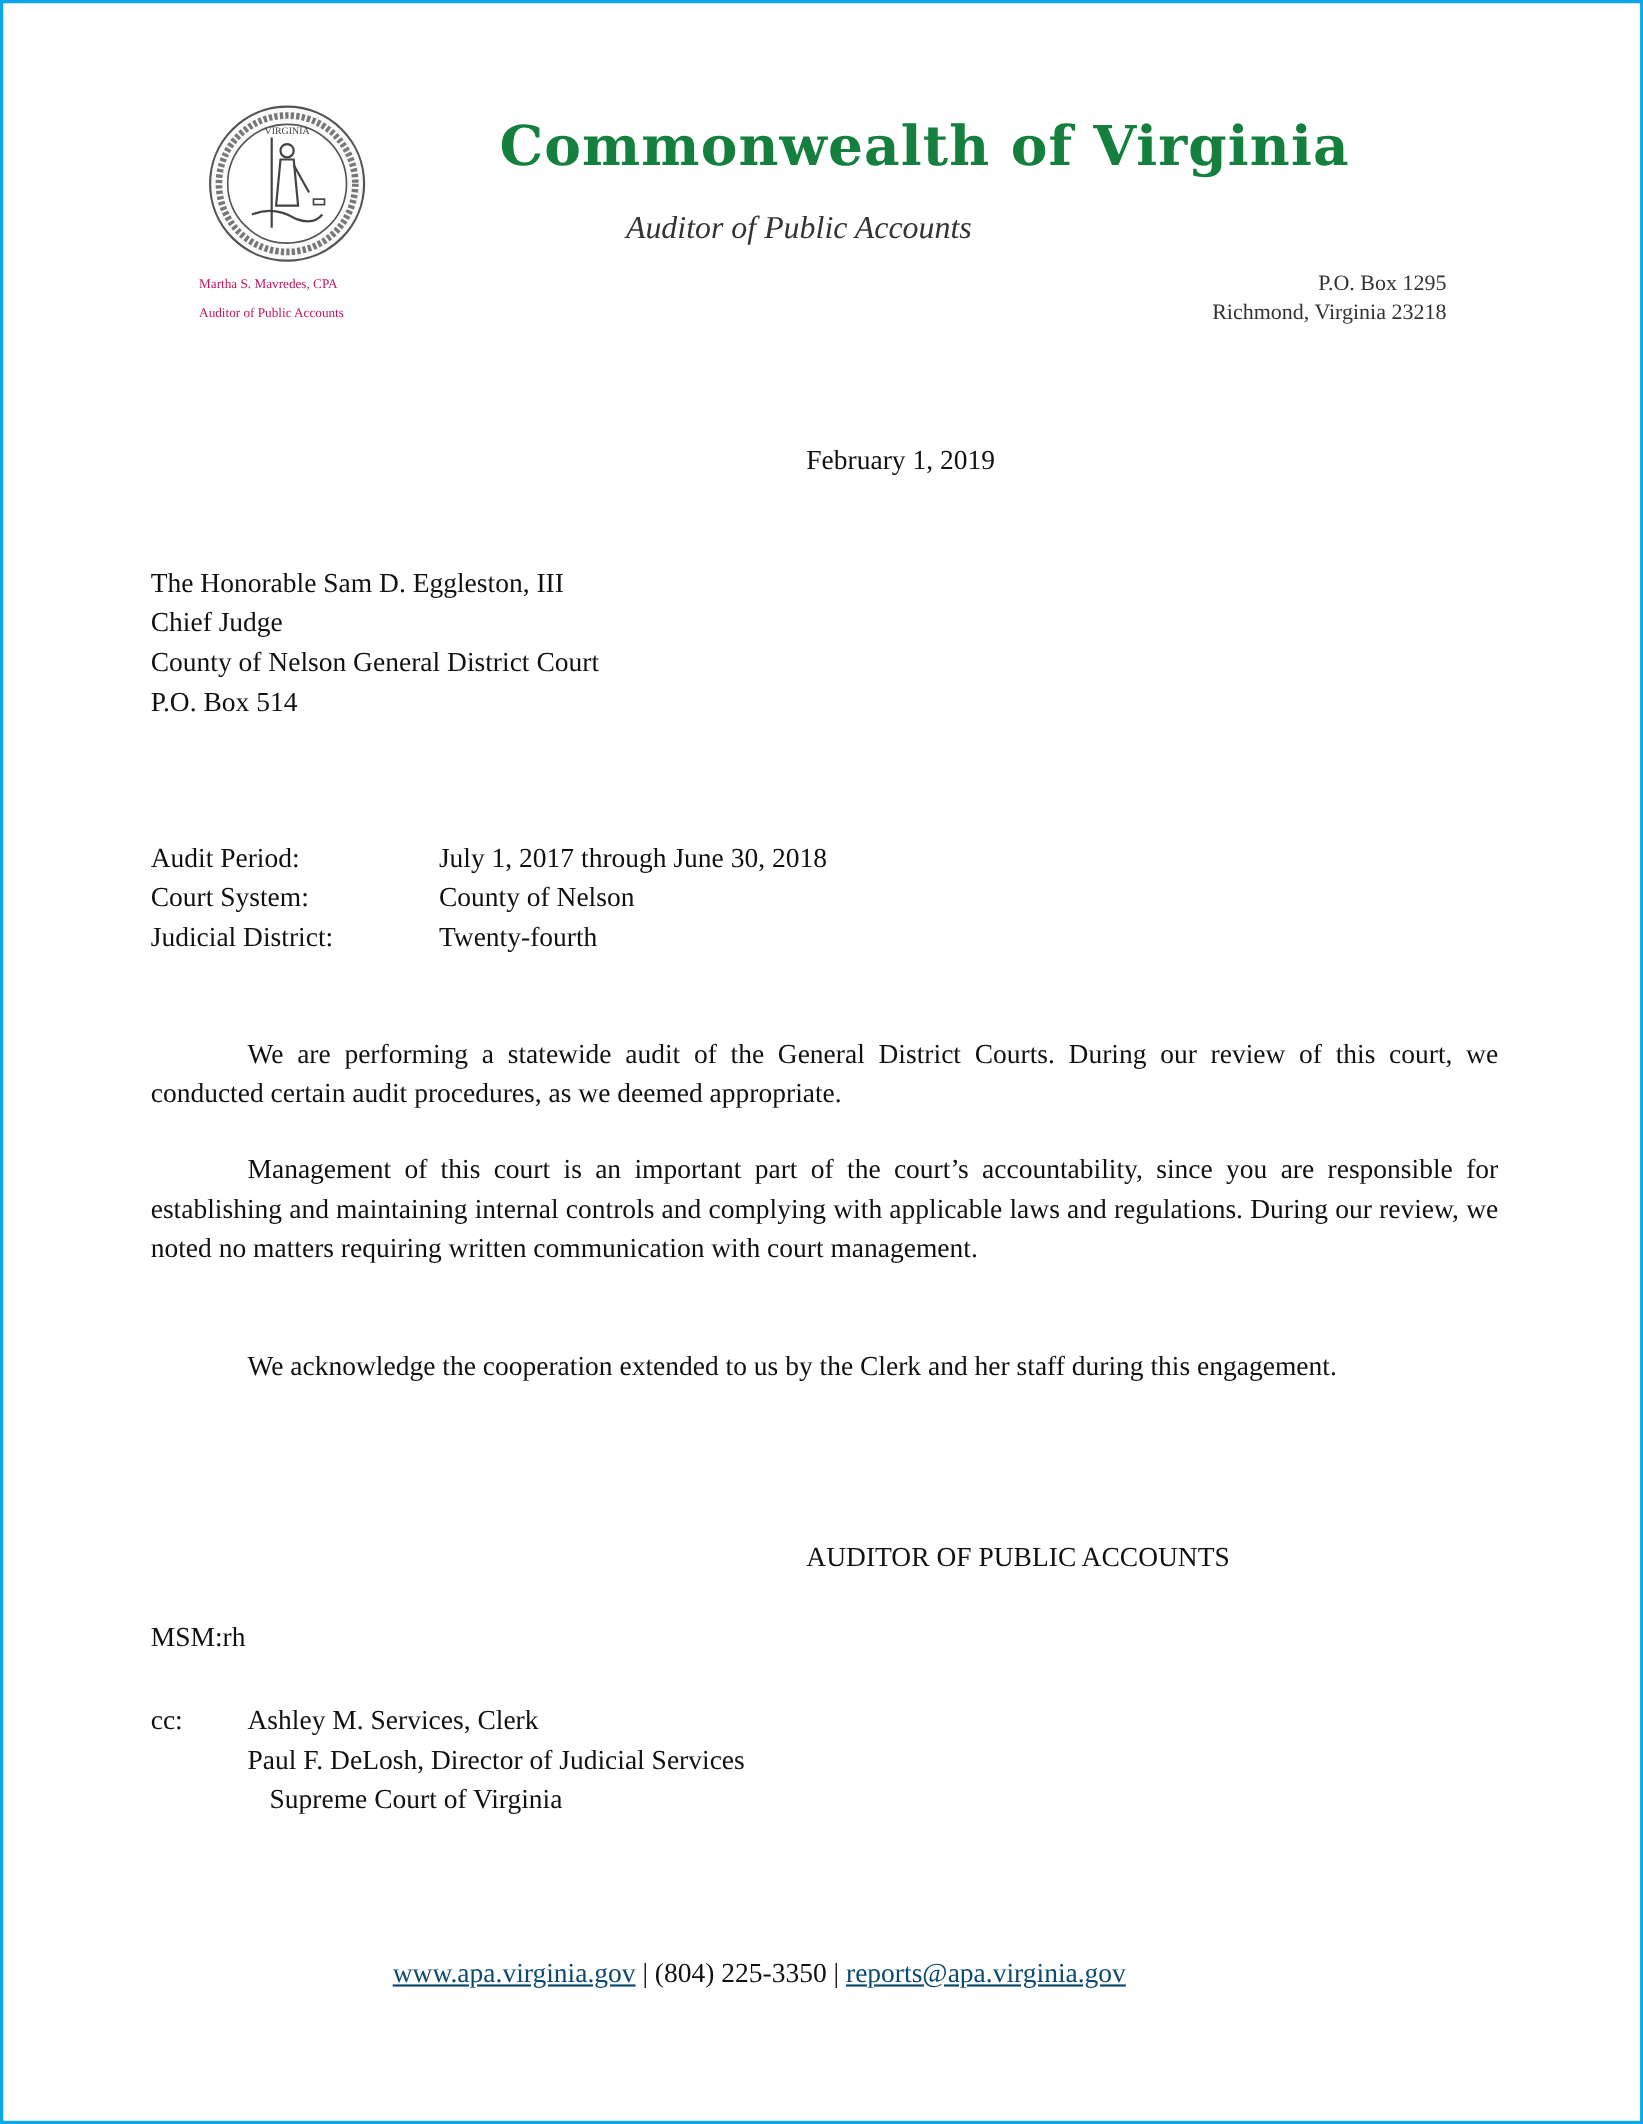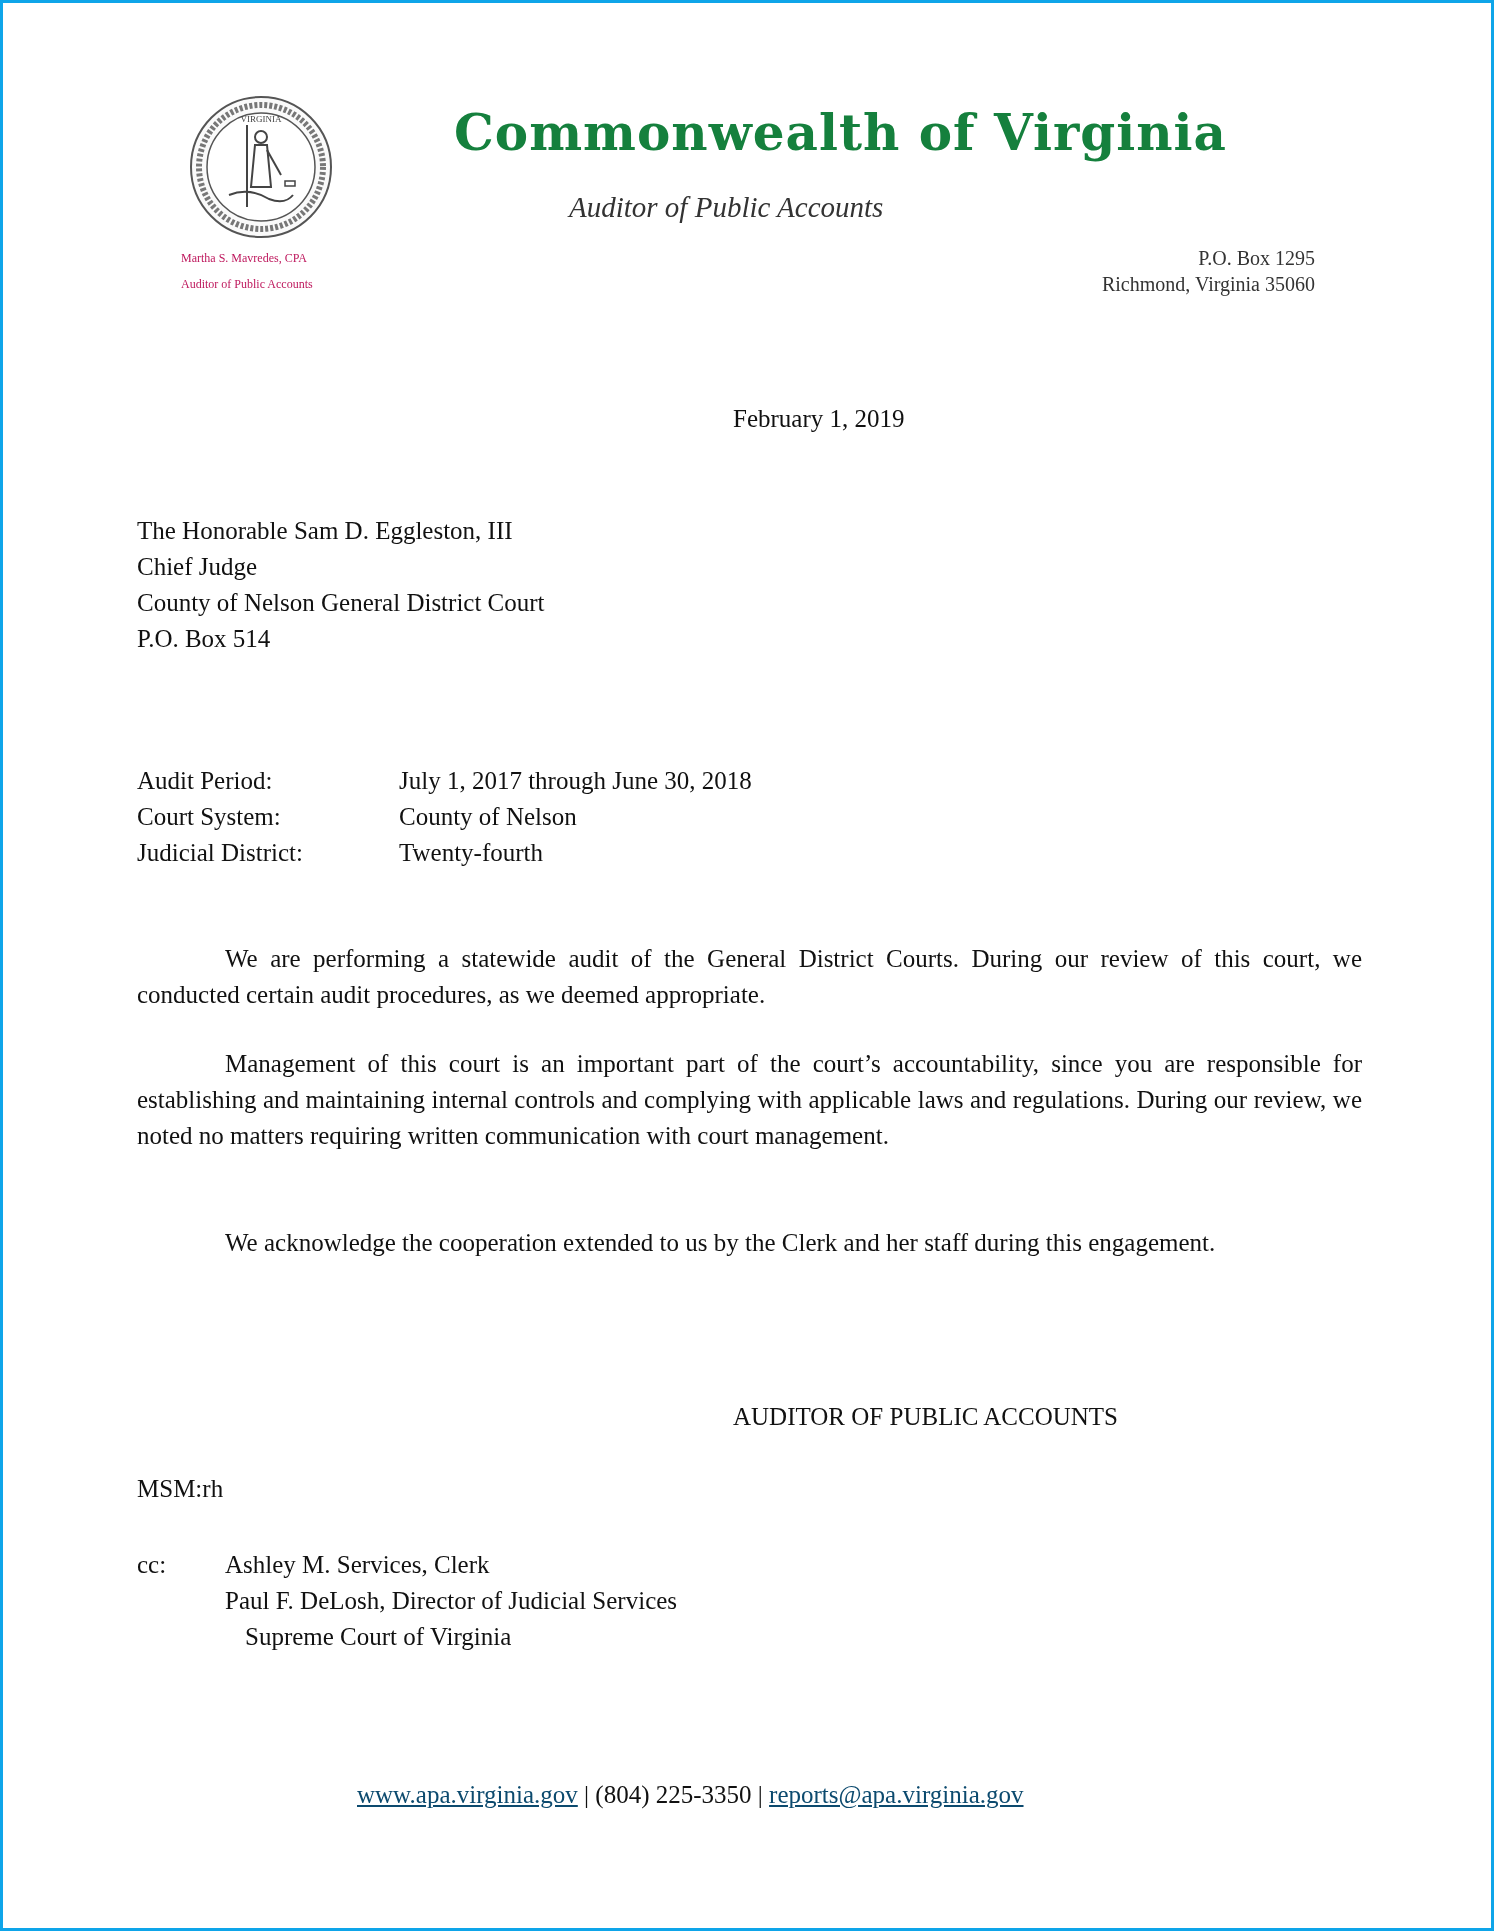--- a/index.html
+++ b/index.html
@@ -51,21 +51,21 @@
 
   <div class="abs title">Commonwealth of Virginia</div>
   <div class="abs serif subtitle">Auditor of Public Accounts</div>
 
   <div class="abs serif lh-left">
     <div>Martha S. Mavredes, CPA</div>
     <div>Auditor of Public Accounts</div>
   </div>
   <div class="abs serif lh-right">
     <div>P.O. Box 1295</div>
-    <div>Richmond, Virginia 35060</div>
+    <div>Richmond, Virginia 23218</div>
   </div>
 
   <div class="abs body-text date">February 1, 2019</div>
 
   <div class="abs body-text addr">
     <div>The Honorable Sam D. Eggleston, III</div>
     <div>Chief Judge</div>
     <div>County of Nelson General District Court</div>
     <div>P.O. Box 514</div>
   </div>

